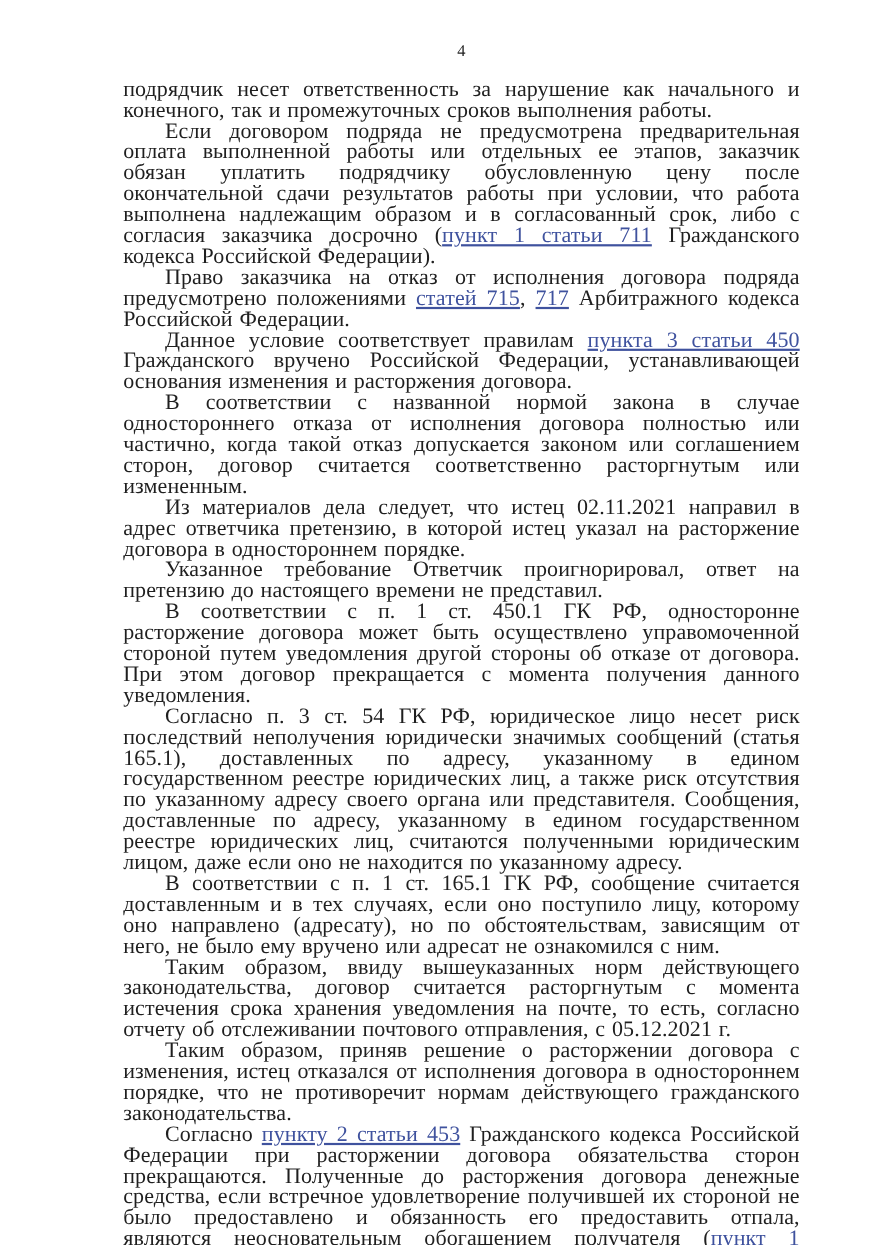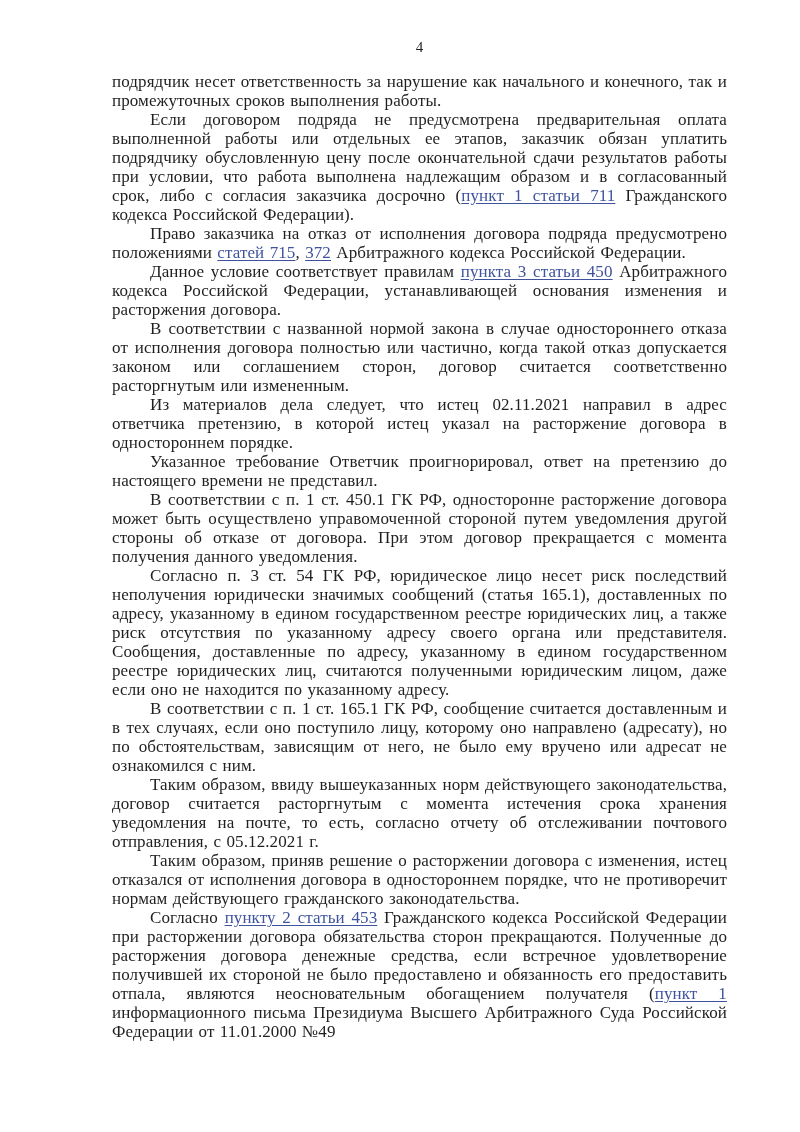--- a/index.html
+++ b/index.html
@@ -23,21 +23,21 @@
   }
   .page-number {
     text-align: center;
     font-size: 15px;
     line-height: 19px;
     margin: 0 0 15px 0;
     color: var(--text-color, #1f1f1f);
   }
   .doc-body p.para {
     margin: 0;
-    font-size: 17px;
+    font-size: 20px;
     line-height: 19px;
     text-align: justify;
     letter-spacing: 0.1px;
     word-spacing: 1px;
   }
   .doc-body p.para.indent {
     text-indent: 38px;
   }
   a.legal-link {
     color: var(--link-color, #3f529e);
@@ -47,22 +47,22 @@
   }
 </style>
 </head>
 <body style="--text-color: #1f1f1f; --link-color: #3f529e; background: rgb(255, 255, 255);">
 
 <div class="page">
   <p class="page-number">4</p>
   <div class="doc-body">
       <p class="para"><span>подрядчик несет ответственность за нарушение как начального и конечного, так и промежуточных сроков выполнения работы.</span></p>
       <p class="para indent"><span>Если договором подряда не предусмотрена предварительная оплата выполненной работы или отдельных ее этапов, заказчик обязан уплатить подрядчику обусловленную цену после окончательной сдачи результатов работы при условии, что работа выполнена надлежащим образом и в согласованный срок, либо с согласия заказчика досрочно (</span><a class="legal-link" href="#">пункт 1 статьи 711</a><span> Гражданского кодекса Российской Федерации).</span></p>
-      <p class="para indent"><span>Право заказчика на отказ от исполнения договора подряда предусмотрено положениями </span><a class="legal-link" href="#">статей 715</a><span>, </span><a class="legal-link" href="#">372</a><span> Арбитражного кодекса Российской Федерации.</span></p>
-      <p class="para indent"><span>Данное условие соответствует правилам </span><a class="legal-link" href="#">пункта 3 статьи 450</a><span> Арбитражного кодекса Российской Федерации, устанавливающей основания изменения и расторжения договора.</span></p>
+      <p class="para indent"><span>Право заказчика на отказ от исполнения договора подряда предусмотрено положениями </span><a class="legal-link" href="#">статей 715</a><span>, </span><a class="legal-link" href="#">717</a><span> Арбитражного кодекса Российской Федерации.</span></p>
+      <p class="para indent"><span>Данное условие соответствует правилам </span><a class="legal-link" href="#">пункта 3 статьи 450</a><span> Гражданского вручено Российской Федерации, устанавливающей основания изменения и расторжения договора.</span></p>
       <p class="para indent"><span>В соответствии с названной нормой закона в случае одностороннего отказа от исполнения договора полностью или частично, когда такой отказ допускается законом или соглашением сторон, договор считается соответственно расторгнутым или измененным.</span></p>
       <p class="para indent"><span>Из материалов дела следует, что истец 02.11.2021 направил в адрес ответчика претензию, в которой истец указал на расторжение договора в одностороннем порядке.</span></p>
       <p class="para indent"><span>Указанное требование Ответчик проигнорировал, ответ на претензию до настоящего времени не представил.</span></p>
       <p class="para indent"><span>В соответствии с п. 1 ст. 450.1 ГК РФ, односторонне расторжение договора может быть осуществлено управомоченной стороной путем уведомления другой стороны об отказе от договора. При этом договор прекращается с момента получения данного уведомления.</span></p>
       <p class="para indent"><span>Согласно п. 3 ст. 54 ГК РФ, юридическое лицо несет риск последствий неполучения юридически значимых сообщений (статья 165.1), доставленных по адресу, указанному в едином государственном реестре юридических лиц, а также риск отсутствия по указанному адресу своего органа или представителя. Сообщения, доставленные по адресу, указанному в едином государственном реестре юридических лиц, считаются полученными юридическим лицом, даже если оно не находится по указанному адресу.</span></p>
       <p class="para indent"><span>В соответствии с п. 1 ст. 165.1 ГК РФ, сообщение считается доставленным и в тех случаях, если оно поступило лицу, которому оно направлено (адресату), но по обстоятельствам, зависящим от него, не было ему вручено или адресат не ознакомился с ним.</span></p>
       <p class="para indent"><span>Таким образом, ввиду вышеуказанных норм действующего законодательства, договор считается расторгнутым с момента истечения срока хранения уведомления на почте, то есть, согласно отчету об отслеживании почтового отправления, с 05.12.2021 г.</span></p>
       <p class="para indent"><span>Таким образом, приняв решение о расторжении договора с изменения, истец отказался от исполнения договора в одностороннем порядке, что не противоречит нормам действующего гражданского законодательства.</span></p>
       <p class="para indent"><span>Согласно </span><a class="legal-link" href="#">пункту 2 статьи 453</a><span> Гражданского кодекса Российской Федерации при расторжении договора обязательства сторон прекращаются. Полученные до расторжения договора денежные средства, если встречное удовлетворение получившей их стороной не было предоставлено и обязанность его предоставить отпала, являются неосновательным обогащением получателя (</span><a class="legal-link" href="#">пункт 1</a><span> информационного письма Президиума Высшего Арбитражного Суда Российской Федерации от 11.01.2000 №49</span></p>
     </div>

